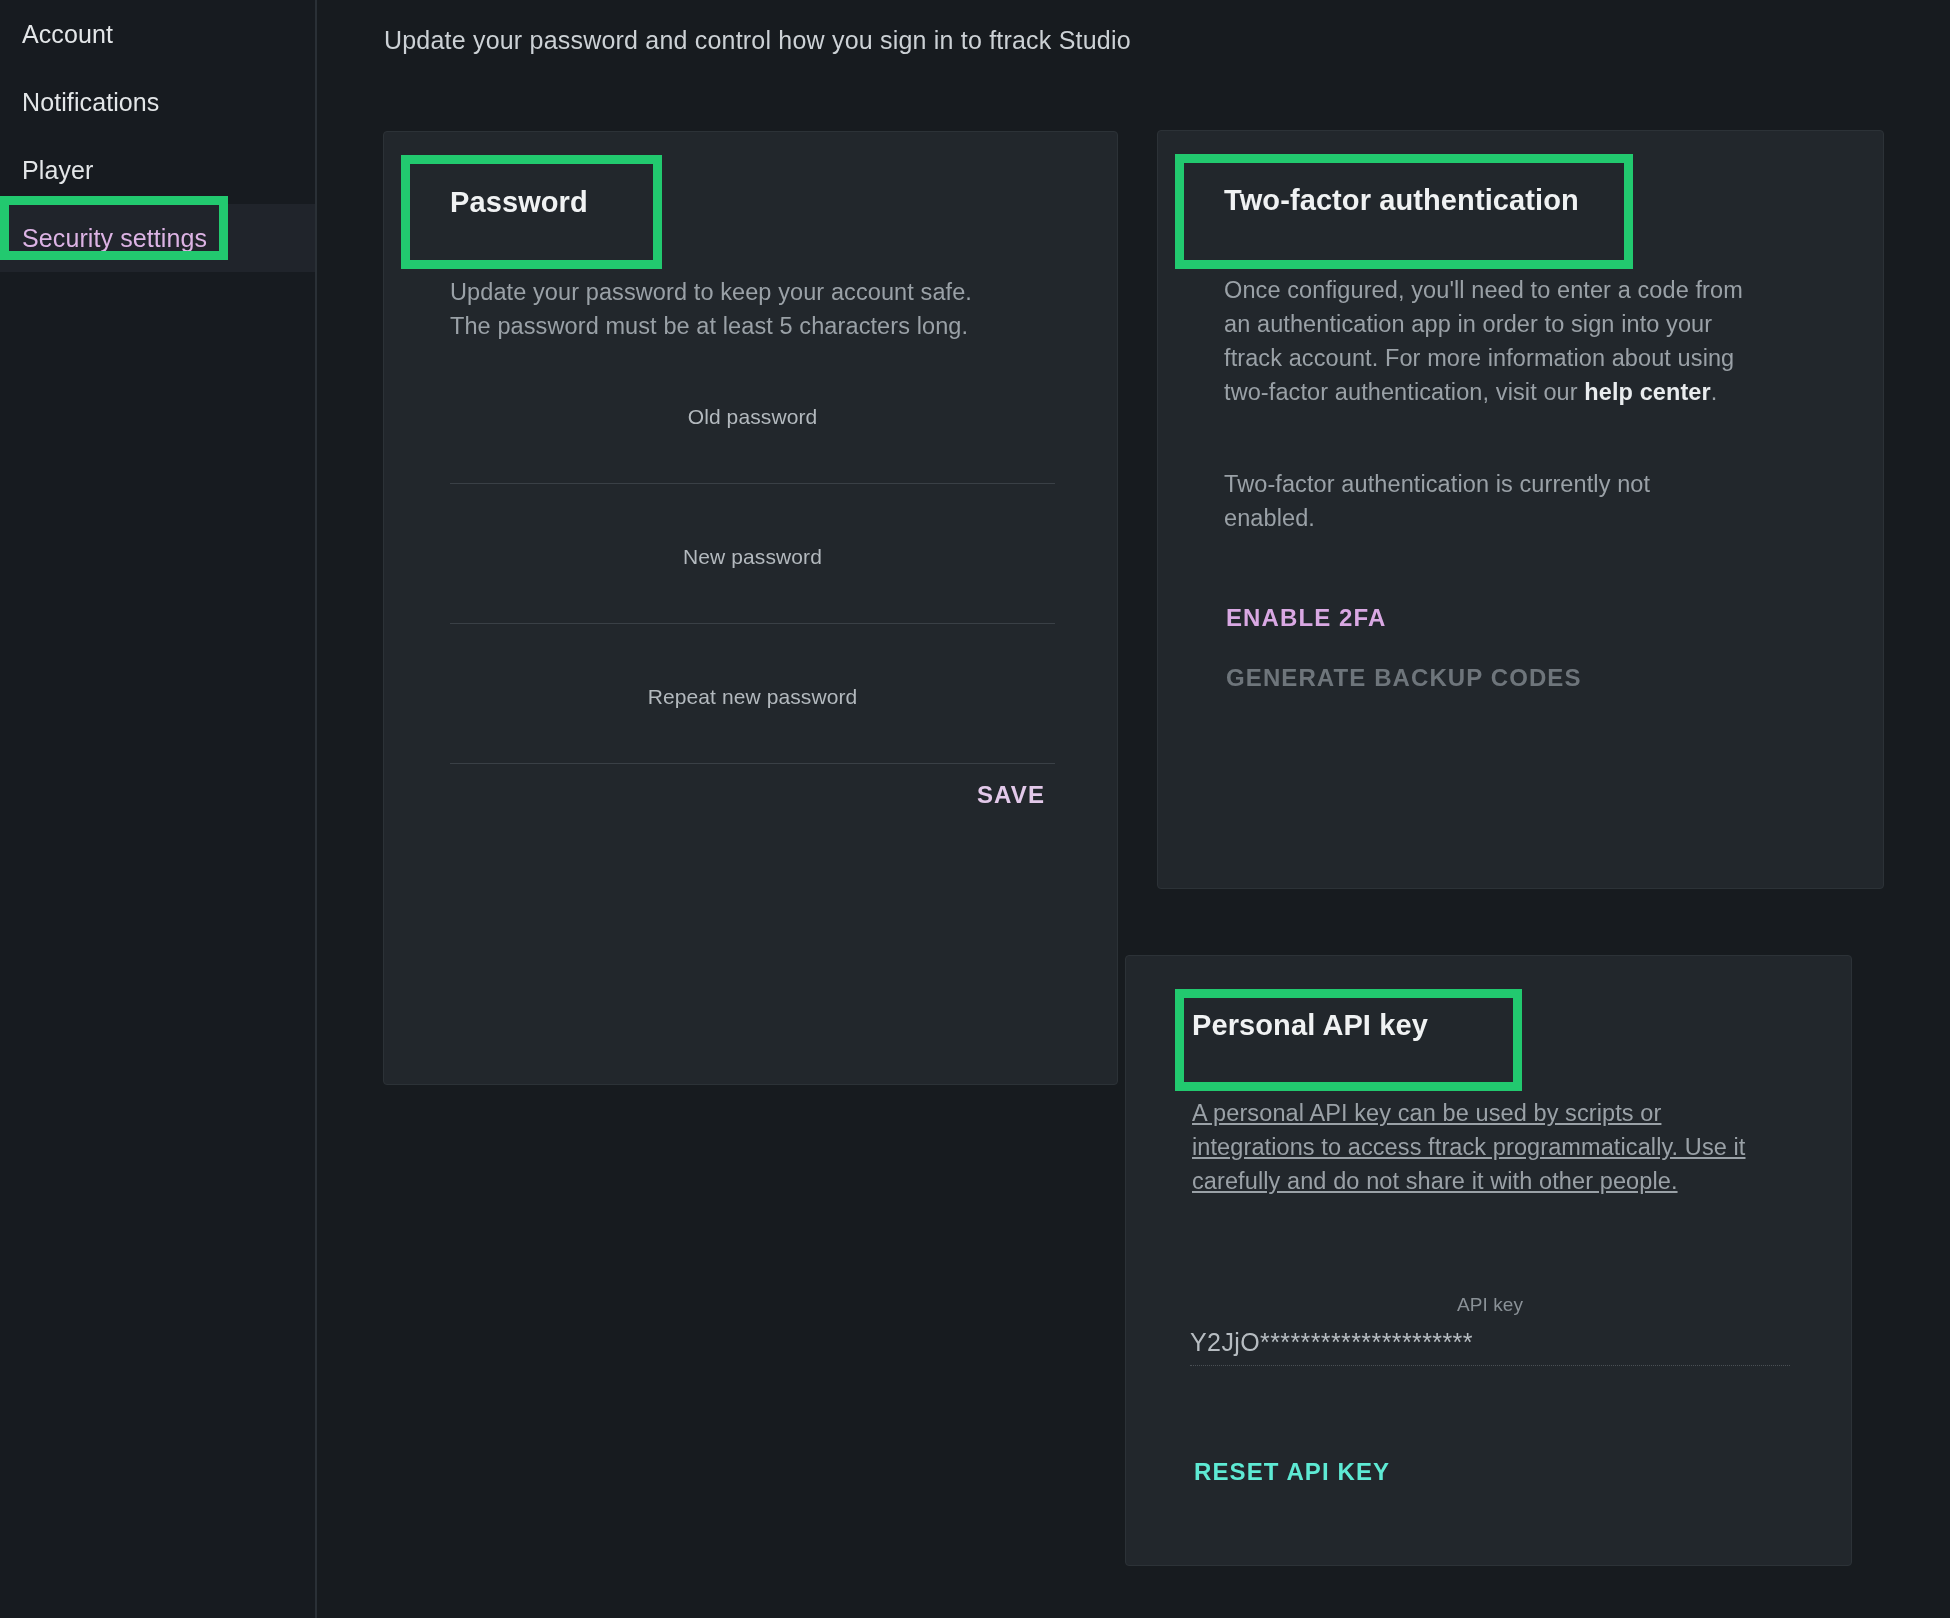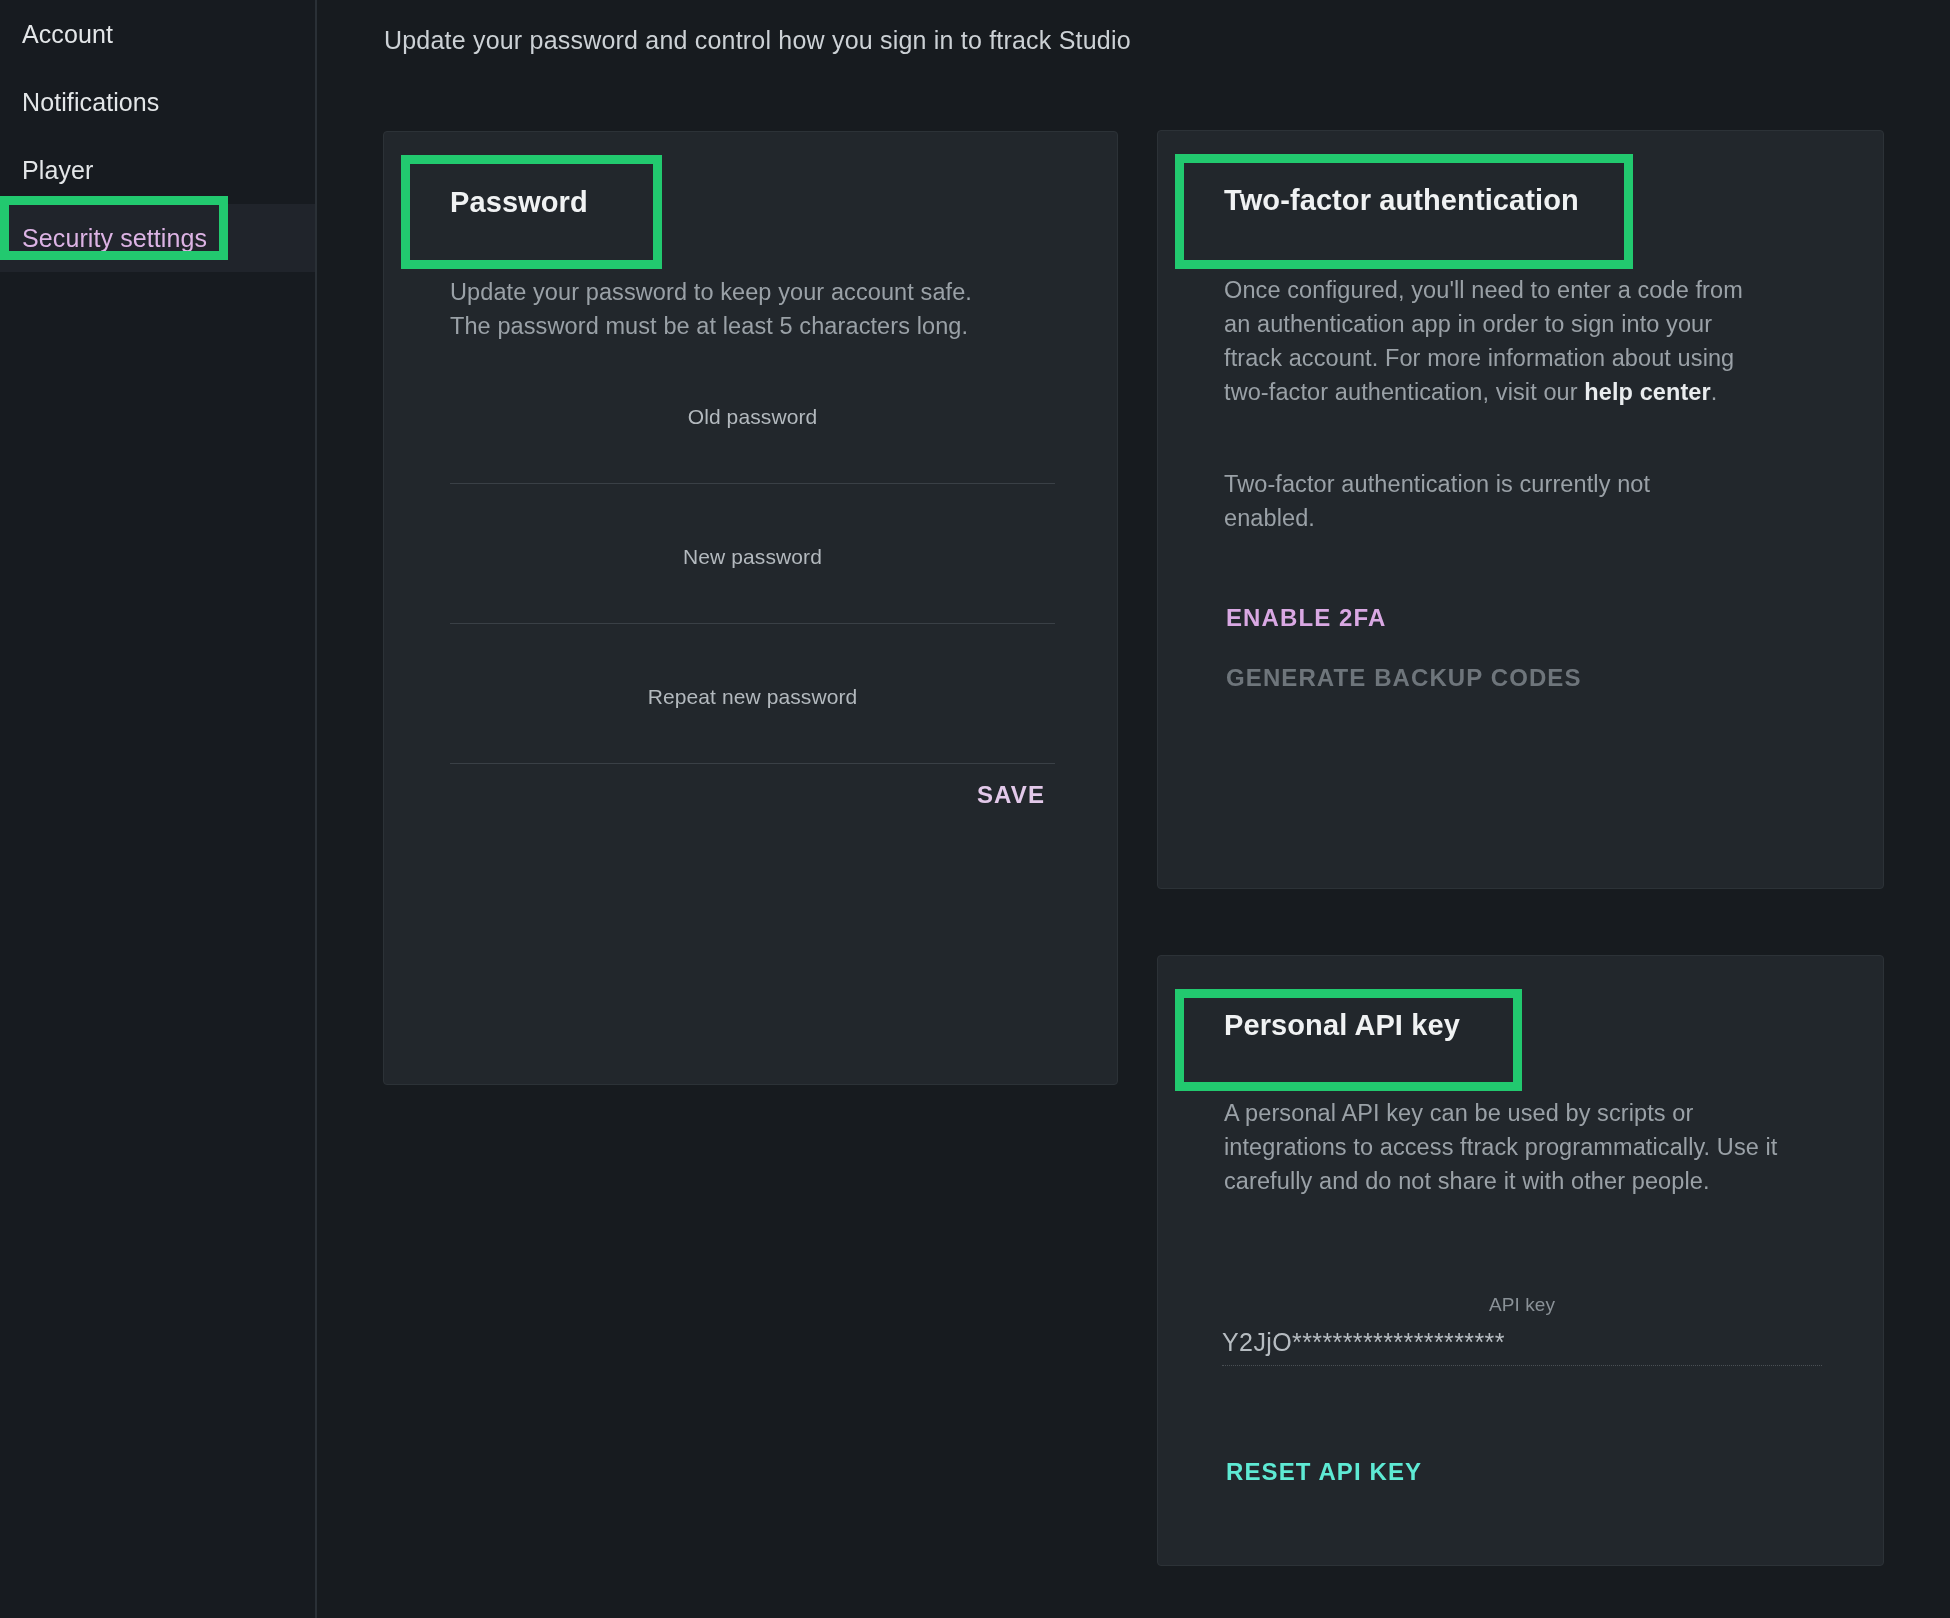--- a/index.html
+++ b/index.html
@@ -64,21 +64,21 @@
 
   .card{
     position:absolute;
     background:#22272c;
     border:1px solid #2c3237;
     border-radius:4px;
     box-sizing:border-box;
   }
   #card-password{left:66px;top:131px;width:735px;height:954px;}
   #card-2fa{left:840px;top:130px;width:727px;height:759px;}
-  #card-api{left:840px;top:955px;width:727px;height:611px;}
+  #card-api{left:808px;top:955px;width:727px;height:611px;}
 
   .card-title{
     font-size:29px;
     font-weight:bold;
     color:#f0f2f3;
     letter-spacing:.1px;
   }
   .card-body{
     font-size:23.5px;
     color:#9aa1a7;
@@ -143,21 +143,21 @@
   }
   #tfa-backup{
     position:absolute;left:64px;top:527px;
     font-size:24px;font-weight:bold;letter-spacing:1.1px;
     color:#6e757b;background:transparent;border:none;cursor:default;
     padding:6px 4px;font-family:"Liberation Sans", sans-serif;
   }
 
   
   #api-title{position:absolute;left:66px;top:53px;}
-  #api-desc{position:absolute;left:66px;top:140px;width:560px;}
+  #api-desc{position:absolute;left:66px;top:140px;width:560px;text-decoration:underline;}
   #api-field{
     position:absolute;left:64px;top:338px;width:600px;
     border-bottom:1px dotted #4a5055;
     padding-bottom:8px;
   }
   #api-field .field-label{display:block;font-size:19px;color:#8a9197;}
   #api-value{
     display:block;margin-top:12px;
     font-size:25px;color:#b6bcc1;letter-spacing:.4px;
     white-space:nowrap;overflow:hidden;

